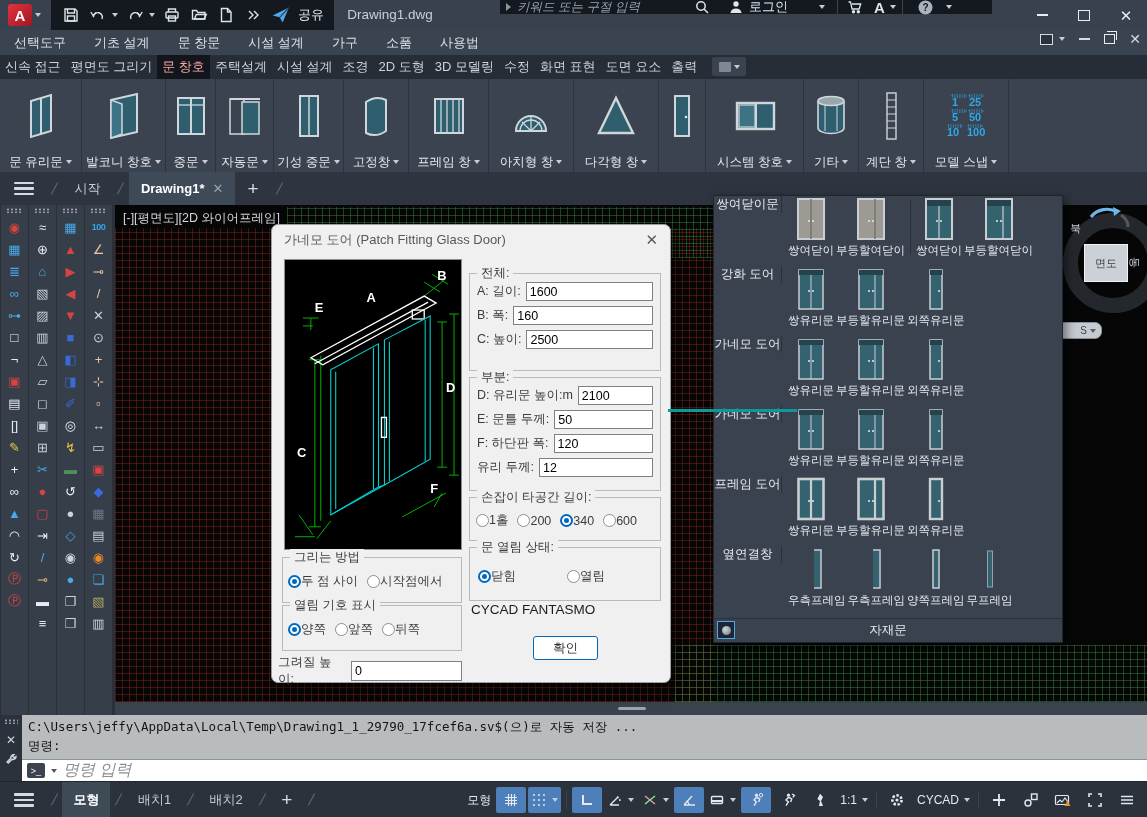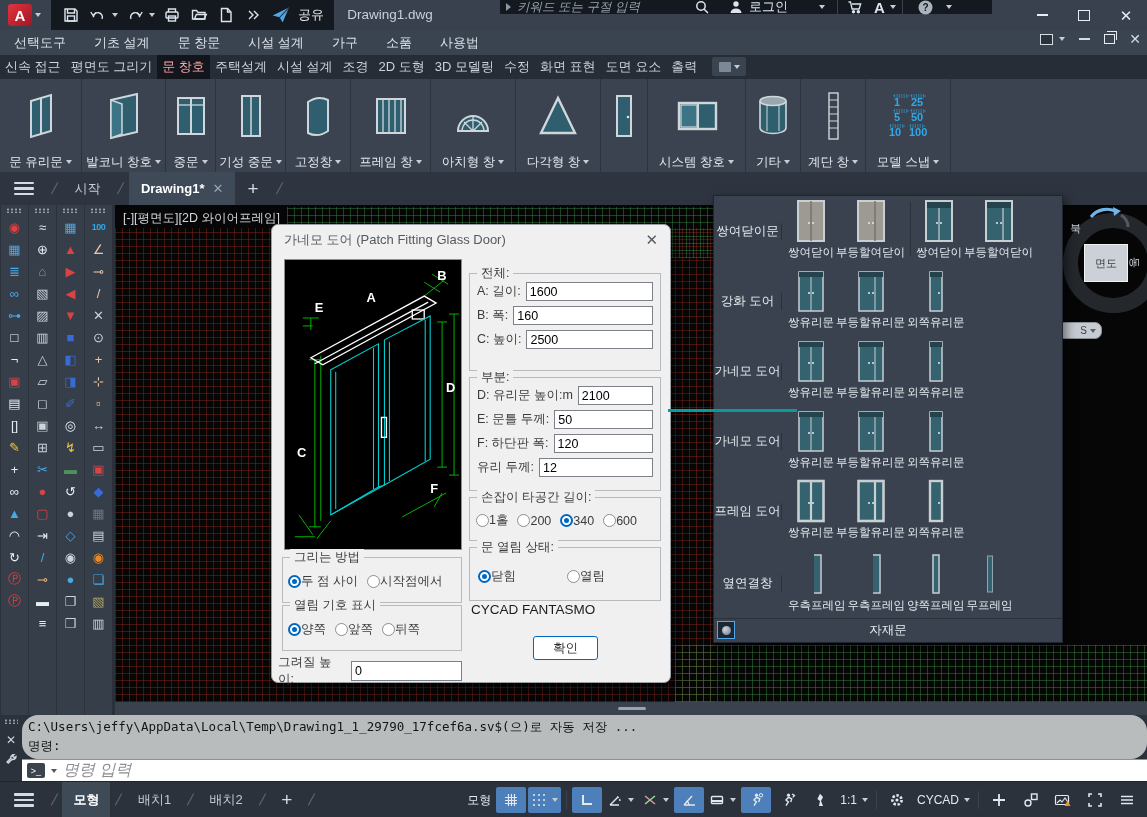--- a/index.html
+++ b/index.html
@@ -97,38 +97,38 @@
   .rdo.sel{border:2px solid #0067c0;}
   .rdo.sel:after{content:"";position:absolute;left:2px;top:2px;right:2px;bottom:2px;background:#0067c0;border-radius:50%;}
   #brand{left:199px;top:377px;font-size:13.5px;color:#1c1c1c;}
   #okbtn{left:261px;top:411px;width:63px;height:22px;background:#fff;border:1px solid #0067c0;border-radius:3px;
          display:flex;align-items:center;justify-content:center;color:#2c2c2c;}
   #hrow{left:6px;top:429px;width:184px;display:flex;align-items:center;gap:5px;}
   #hrow input{width:103px;height:18px;border:1px solid #7b8187;font-size:12.5px;padding:0 3px;}
   
   #panel{left:713px;top:195px;width:350px;height:448px;background:#39424e;border:1px solid #20262e;
          box-shadow:3px 4px 10px rgba(0,0,0,.5);z-index:20;box-sizing:border-box;}
-  .prow{display:flex;align-items:center;height:70px;}
+  .prow{display:flex;align-items:flex-start;height:70px;}
   .pcat{width:67px;display:flex;align-items:center;justify-content:center;color:#e6ebf1;font-size:12.5px;
         border-right:1px solid #2a313a;text-align:center;}
   .pitems{flex:1;display:flex;align-items:flex-end;justify-content:flex-start;padding:0 2px 4px 6px;gap:2px;}
   .pitem{display:flex;flex-direction:column;align-items:center;gap:1px;}
   .pitem .plab{color:#e6ebf1;font-size:11.5px;white-space:nowrap;}
   .pdiv{width:1px;background:#2a313a;align-self:stretch;margin:4px 3px;}
   #pfoot{position:absolute;left:0;bottom:0;width:100%;height:23px;border-top:1px solid #2a313a;
          display:flex;align-items:center;justify-content:center;color:#e6ebf1;font-size:12.5px;}
   #pfooticon{position:absolute;left:3px;bottom:3px;width:16px;height:16px;border:1.5px solid #55a8e8;background:#1c2735;
          display:flex;align-items:center;justify-content:center;}
   #pfooticon i{width:9px;height:9px;border-radius:50%;background:radial-gradient(circle at 35% 35%,#cfd6dd,#6d7682);}
   
   #cmd{left:0;top:715px;width:1147px;height:66px;background:#2b323c;display:flex;}
   #cmdrail{width:22px;display:flex;flex-direction:column;align-items:center;padding-top:4px;gap:6px;color:#cfd6dd;}
   #cmdmain{flex:1;display:flex;flex-direction:column;}
   #cmdhist{height:42px;background:#b9bcbd;color:#141414;font-family:"DejaVu Sans Mono",monospace;font-size:12.5px;
-           line-height:19px;padding:2px 6px;white-space:pre;overflow:hidden;border-radius:16px;}
+           line-height:19px;padding:2px 6px;white-space:pre;overflow:hidden;}
   #cmdinput{flex:1;background:#fff;display:flex;align-items:center;gap:6px;padding-left:5px;border-top:1px solid #8d9298;}
   #promptico{width:18px;height:15px;background:#3c4450;border-radius:2px;color:#fff;font-size:9px;display:flex;align-items:center;justify-content:center;}
   .dncaret{width:0;height:0;border-left:3.5px solid transparent;border-right:3.5px solid transparent;border-top:4px solid #555;}
   #cmdph{color:#8a8f94;font-style:italic;font-size:16px;}
   
   #status{left:0;top:781px;width:1147px;height:36px;background:#2b323c;border-top:1px solid #20262e;
           display:flex;align-items:center;color:#cdd4dc;}
   #stabs{display:flex;align-items:center;height:100%;}
   .stab{padding:0 11px;height:100%;display:flex;align-items:center;font-size:13px;color:#c3cad2;}
   .stab.active{background:#3f4a57;color:#fff;font-weight:bold;}
@@ -320,20 +320,33 @@
       <div class="ritem" style="width: 50px;">
         <div class="ricon">
           <svg width="46" height="54">
             <rect x="10" y="9" width="26" height="36" fill="#2f5f6e" stroke="#cfd6dc" stroke-width="2"></rect>
             <line x1="23" y1="9" x2="23" y2="45" stroke="#cfd6dc" stroke-width="2"></line>
             <line x1="10" y1="16" x2="36" y2="16" stroke="#cfd6dc" stroke-width="1.3"></line>
           </svg>
         </div>
         <div class="rlabel">
           <span>중문</span>
+          <span class="caret"></span>
+        </div>
+      </div>
+      <div class="ritem" style="width: 58px;">
+        <div class="ricon">
+          <svg width="46" height="54">
+            <path d="M8 10h30" stroke="#cfd6dc" stroke-width="2"></path>
+            <rect x="8" y="10" width="14" height="35" fill="none" stroke="#cfd6dc" stroke-width="1.5"></rect>
+            <rect x="20" y="13" width="17" height="32" fill="#2f5f6e" stroke="#cfd6dc" stroke-width="1.5"></rect>
+          </svg>
+        </div>
+        <div class="rlabel">
+          <span>자동문</span>
           <span class="caret"></span>
         </div>
       </div>
       <div class="ritem" style="width: 70px;">
         <div class="ricon">
           <svg width="46" height="54">
             <rect x="14" y="7" width="18" height="40" fill="#2f5f6e" stroke="#cfd6dc" stroke-width="2"></rect>
             <line x1="23" y1="7" x2="23" y2="47" stroke="#cfd6dc" stroke-width="1.5"></line>
           </svg>
         </div>

